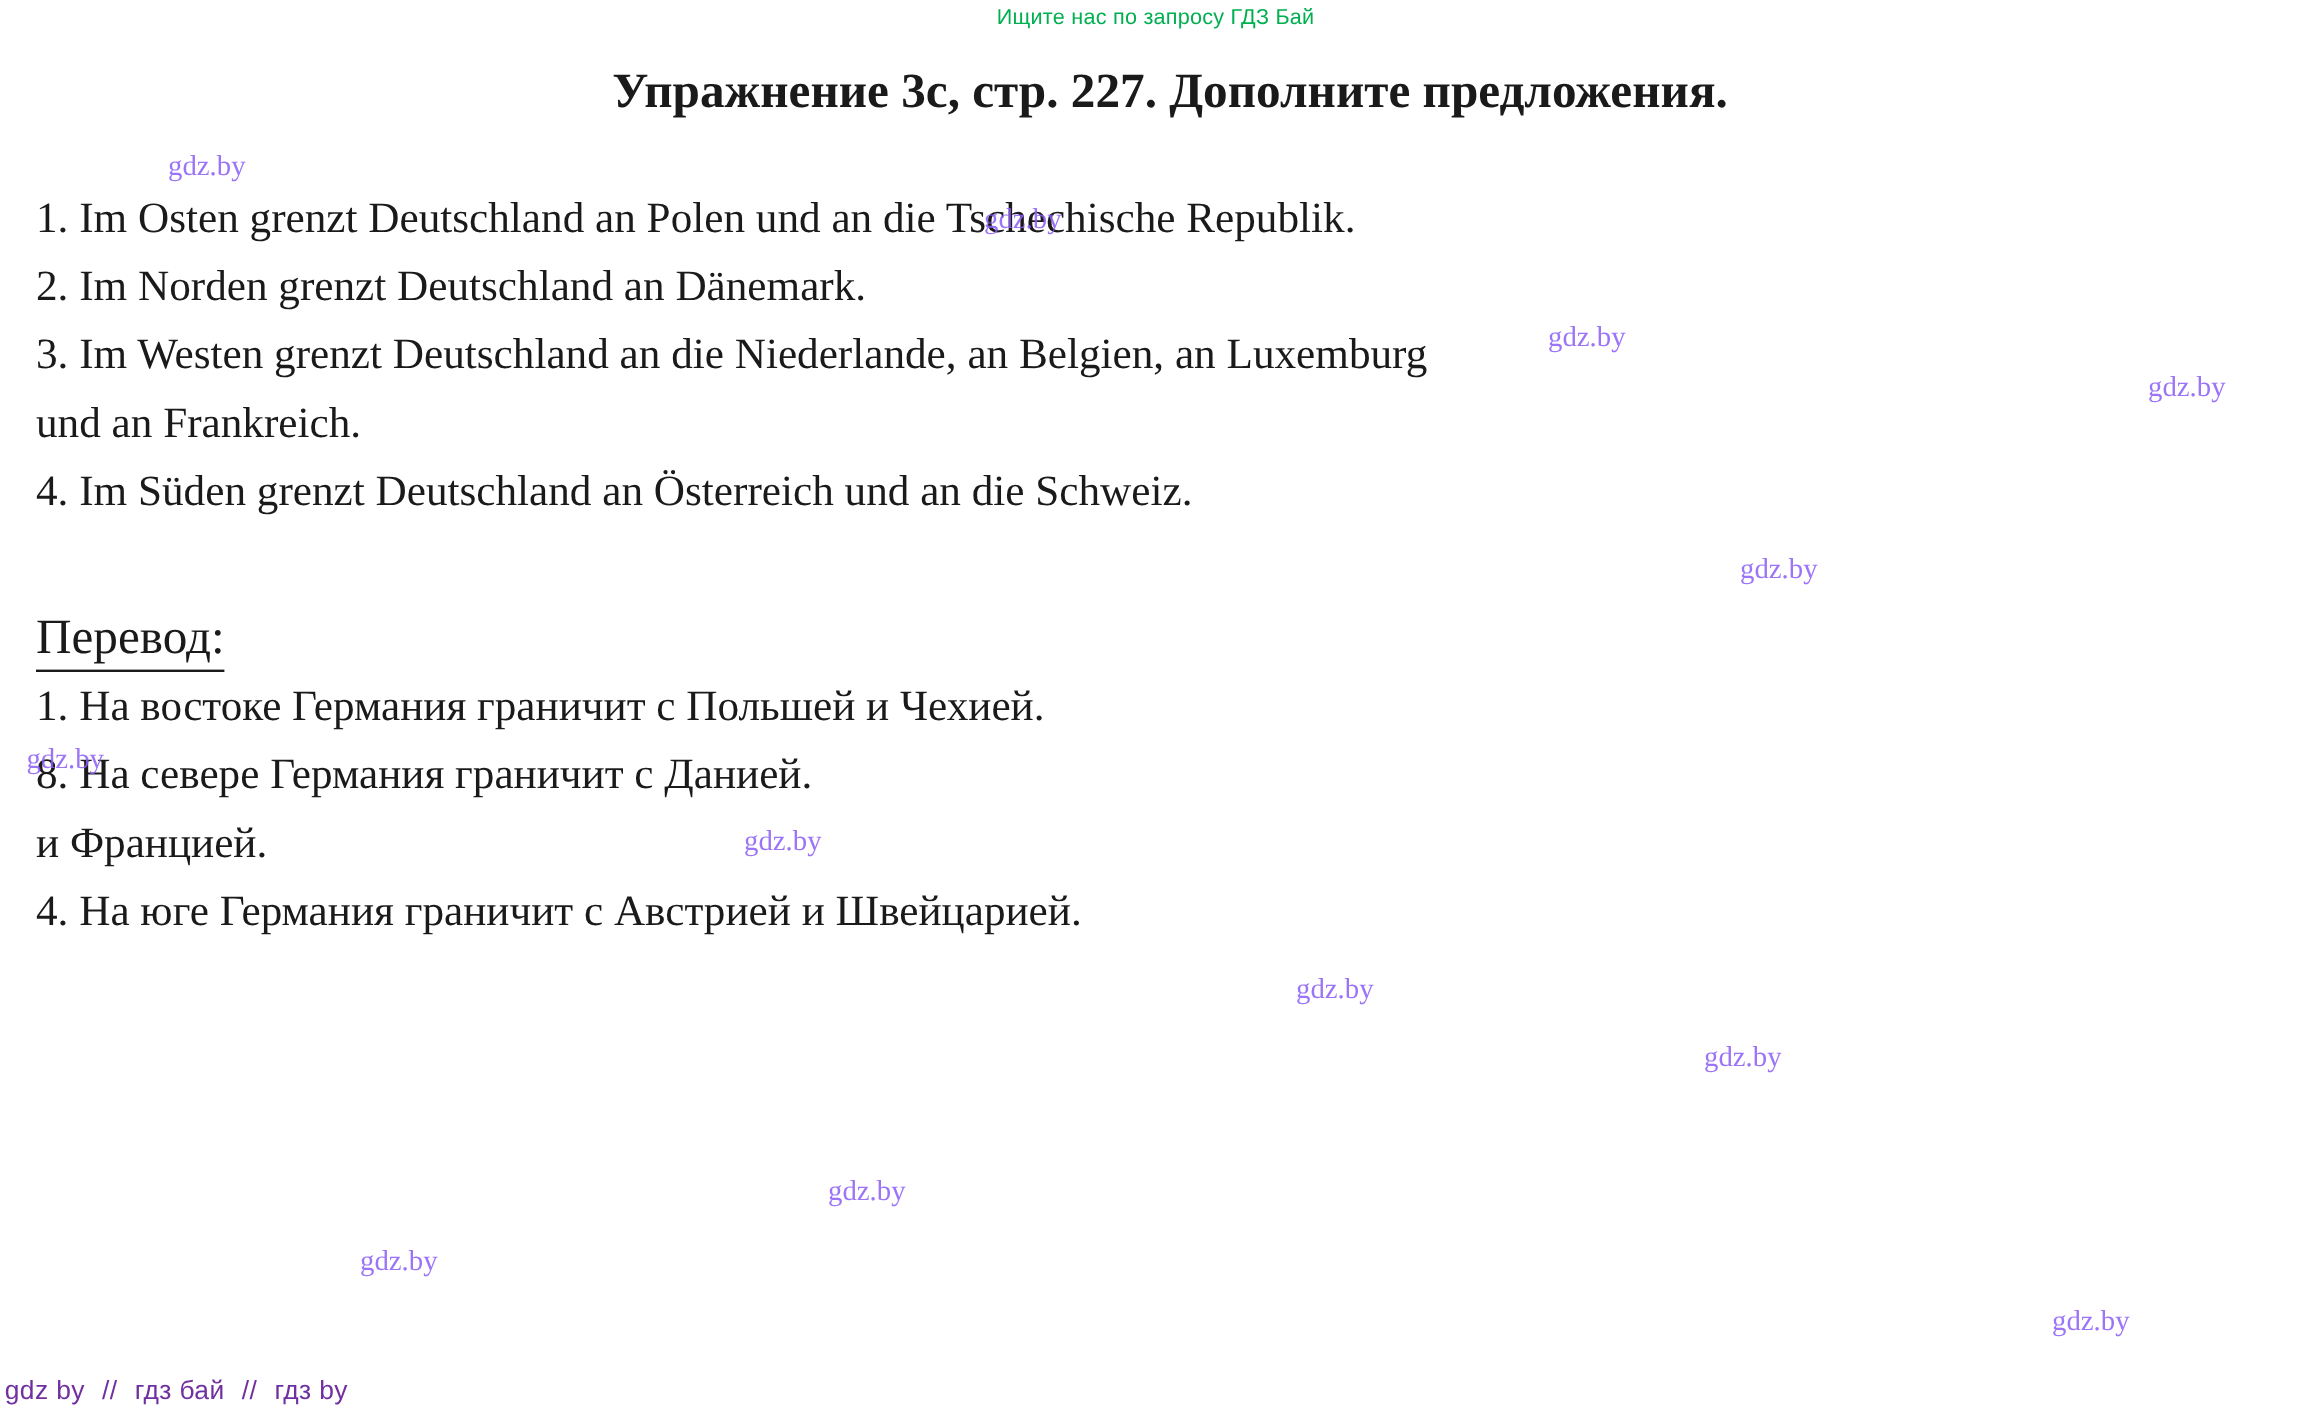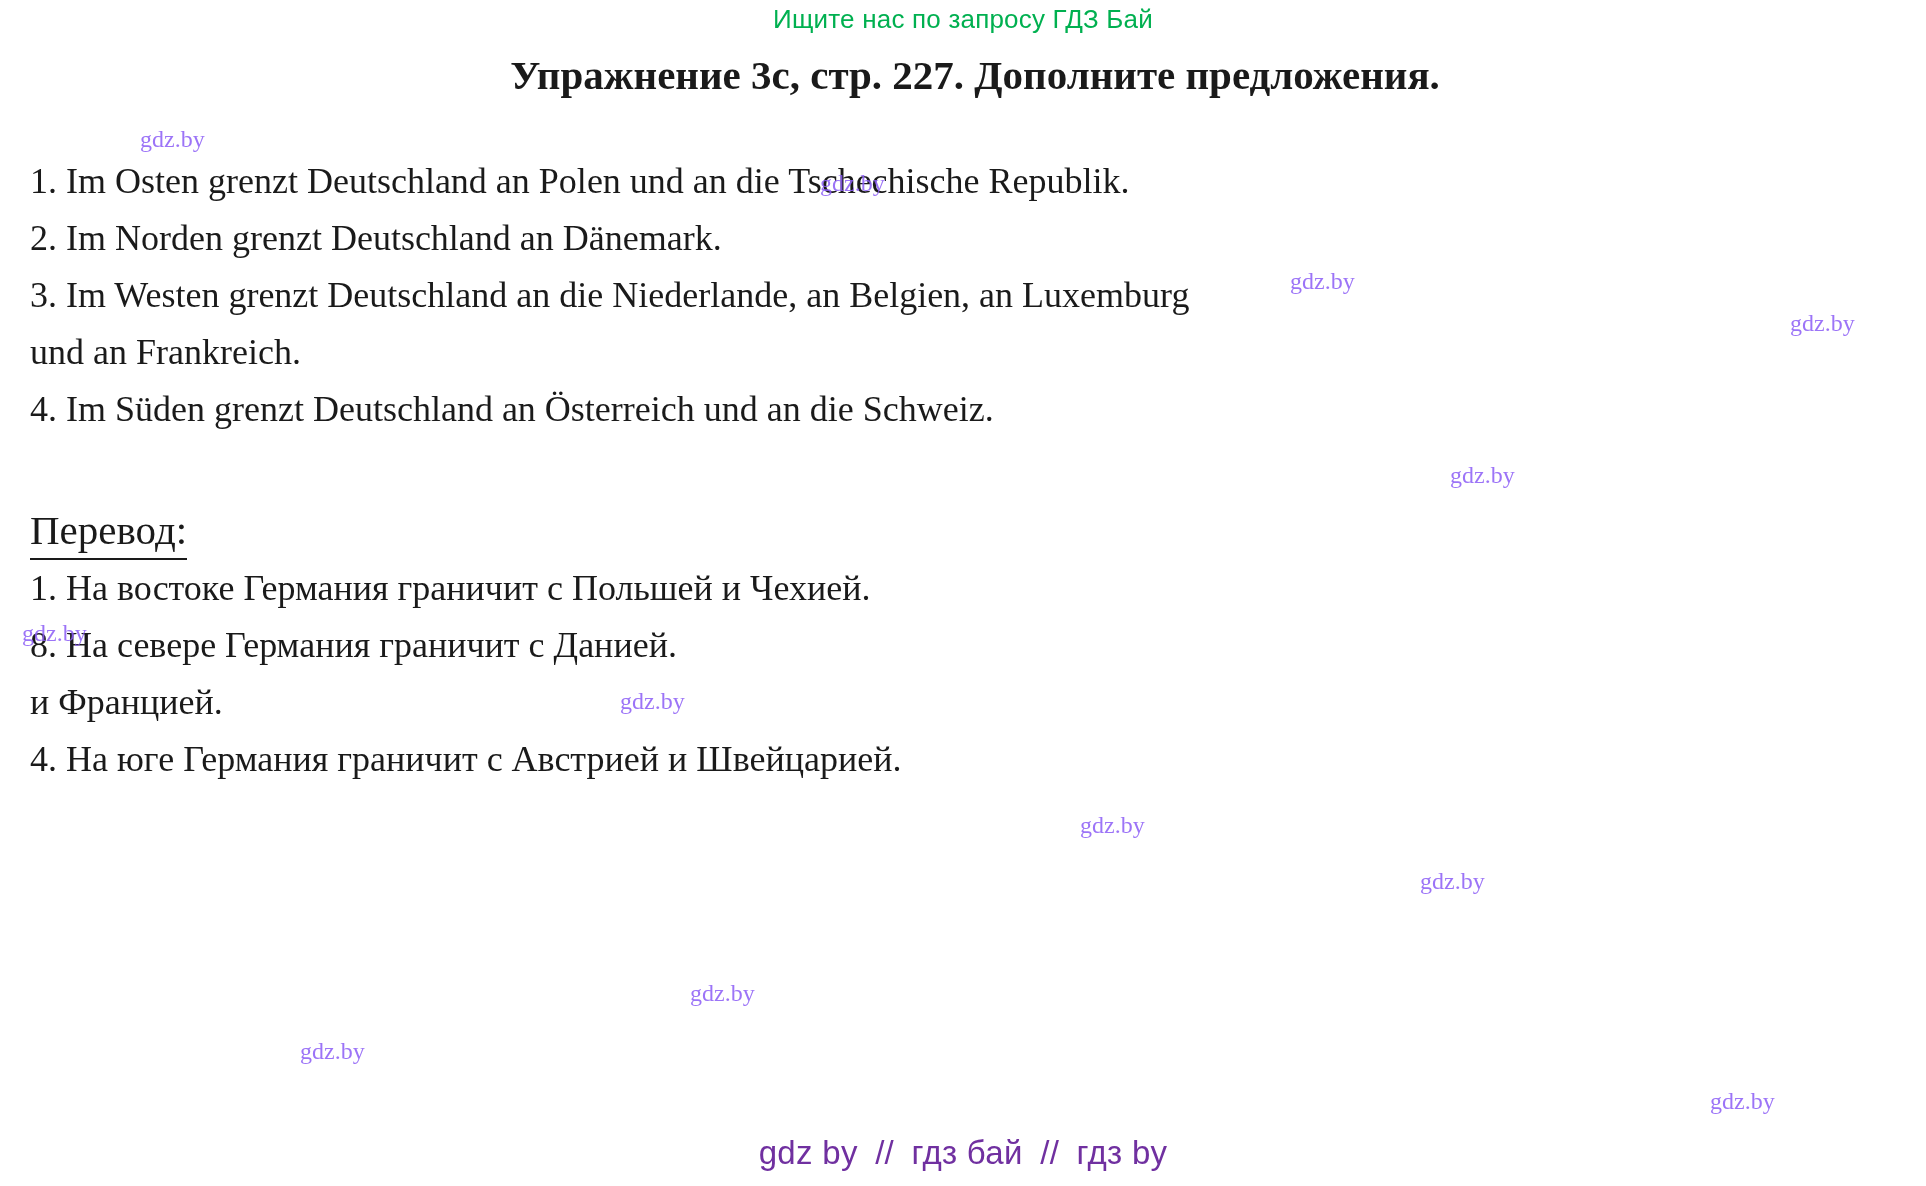--- a/index.html
+++ b/index.html
@@ -17,21 +17,21 @@
   }
 
   
   .top-banner {
     position: absolute;
     top: 0;
     left: 0;
     width: 100%;
     text-align: center;
     font-family: "Liberation Sans", sans-serif;
-    font-size: 26px;
+    font-size: 18px;
     color: #00b050;
     padding-top: 4px;
     letter-spacing: 0.2px;
   }
 
   
   .doc {
     position: absolute;
     top: 50px;
     left: 24px;
@@ -83,23 +83,22 @@
     user-select: none;
     text-align: center;
   }
 
   
   .footer {
     position: absolute;
     bottom: 14px;
     left: 0;
     width: 100%;
-    text-align: center;
     font-family: "Liberation Sans", sans-serif;
-    font-size: 33px;
+    font-size: 22px;
     color: #7030a0;
     letter-spacing: 0.3px;
   }
   .footer span { margin: 0 4px; }
 </style>
 </head>
 <body>
 
 <div class="top-banner" style="color: rgb(0, 176, 80);">Ищите нас по запросу ГДЗ Бай</div>
 

